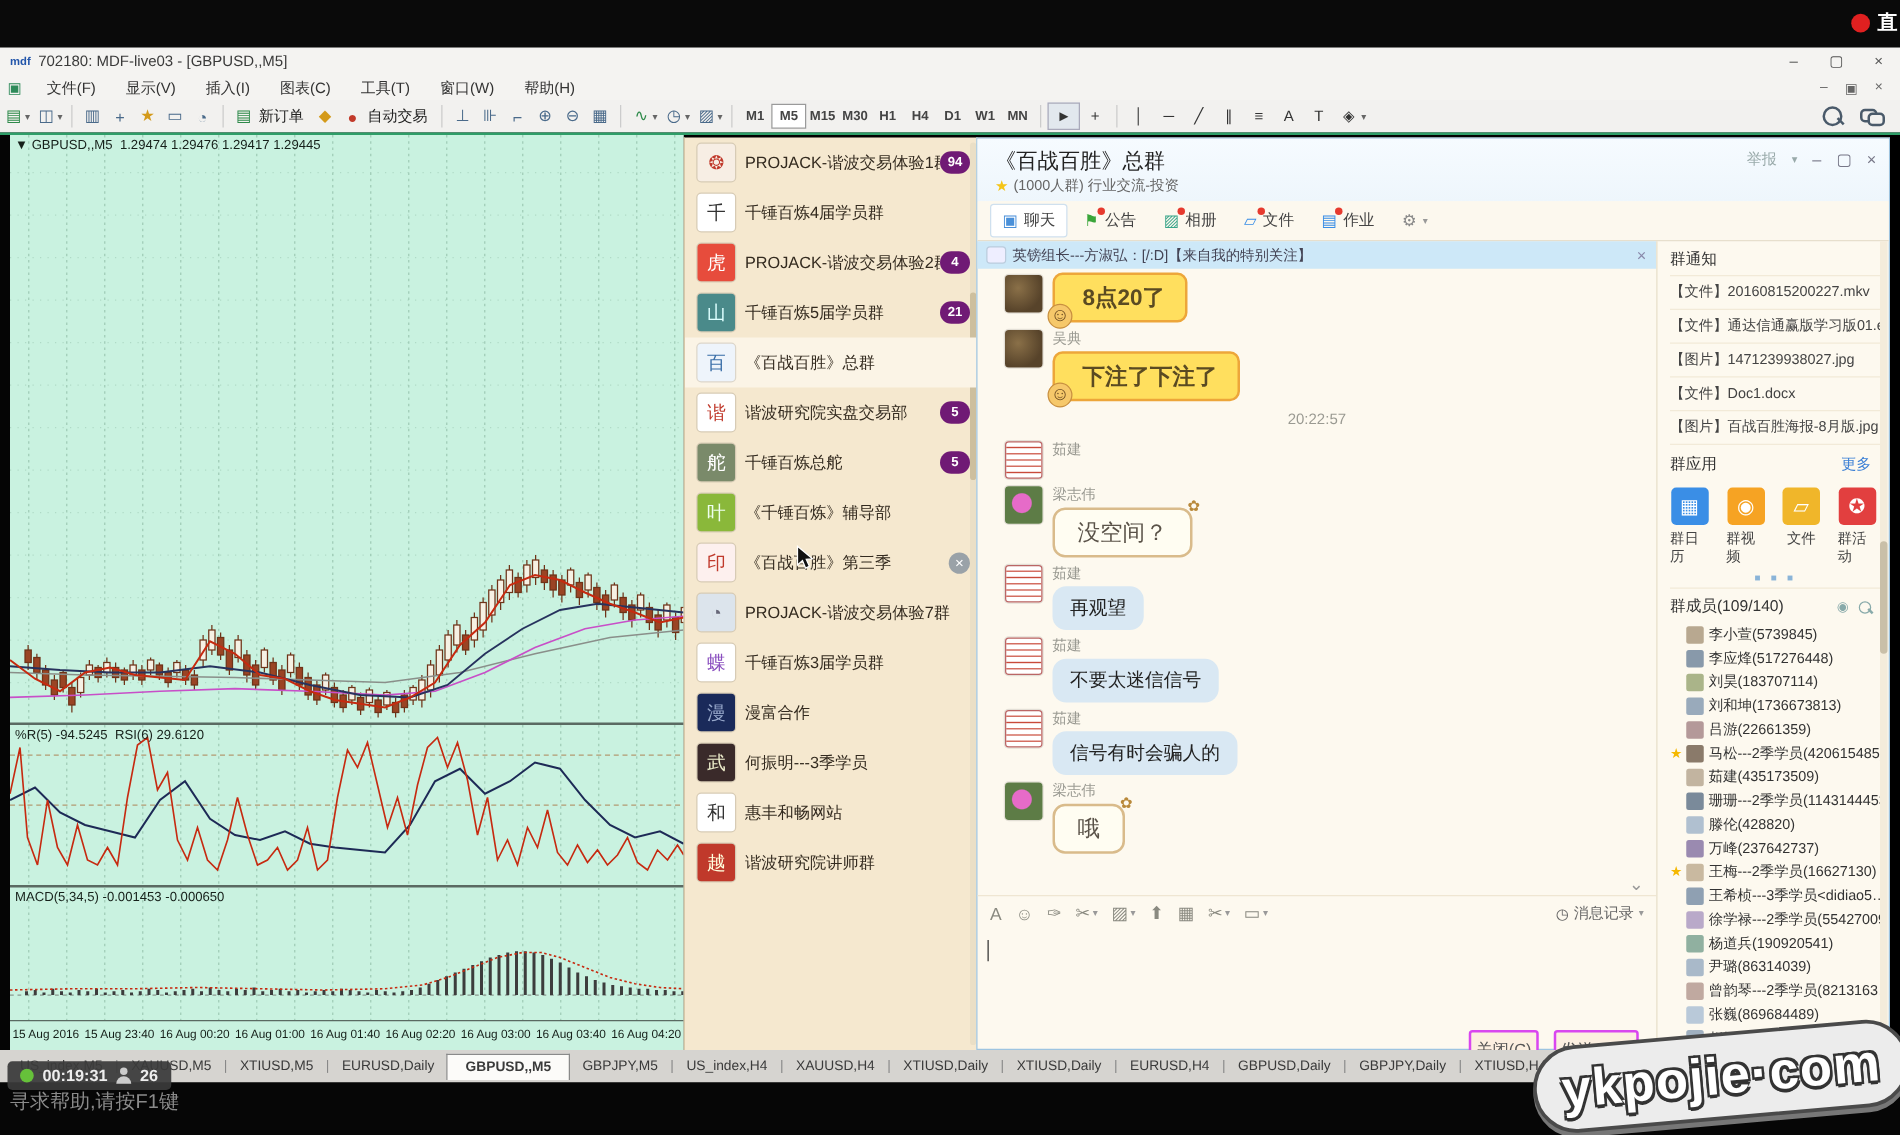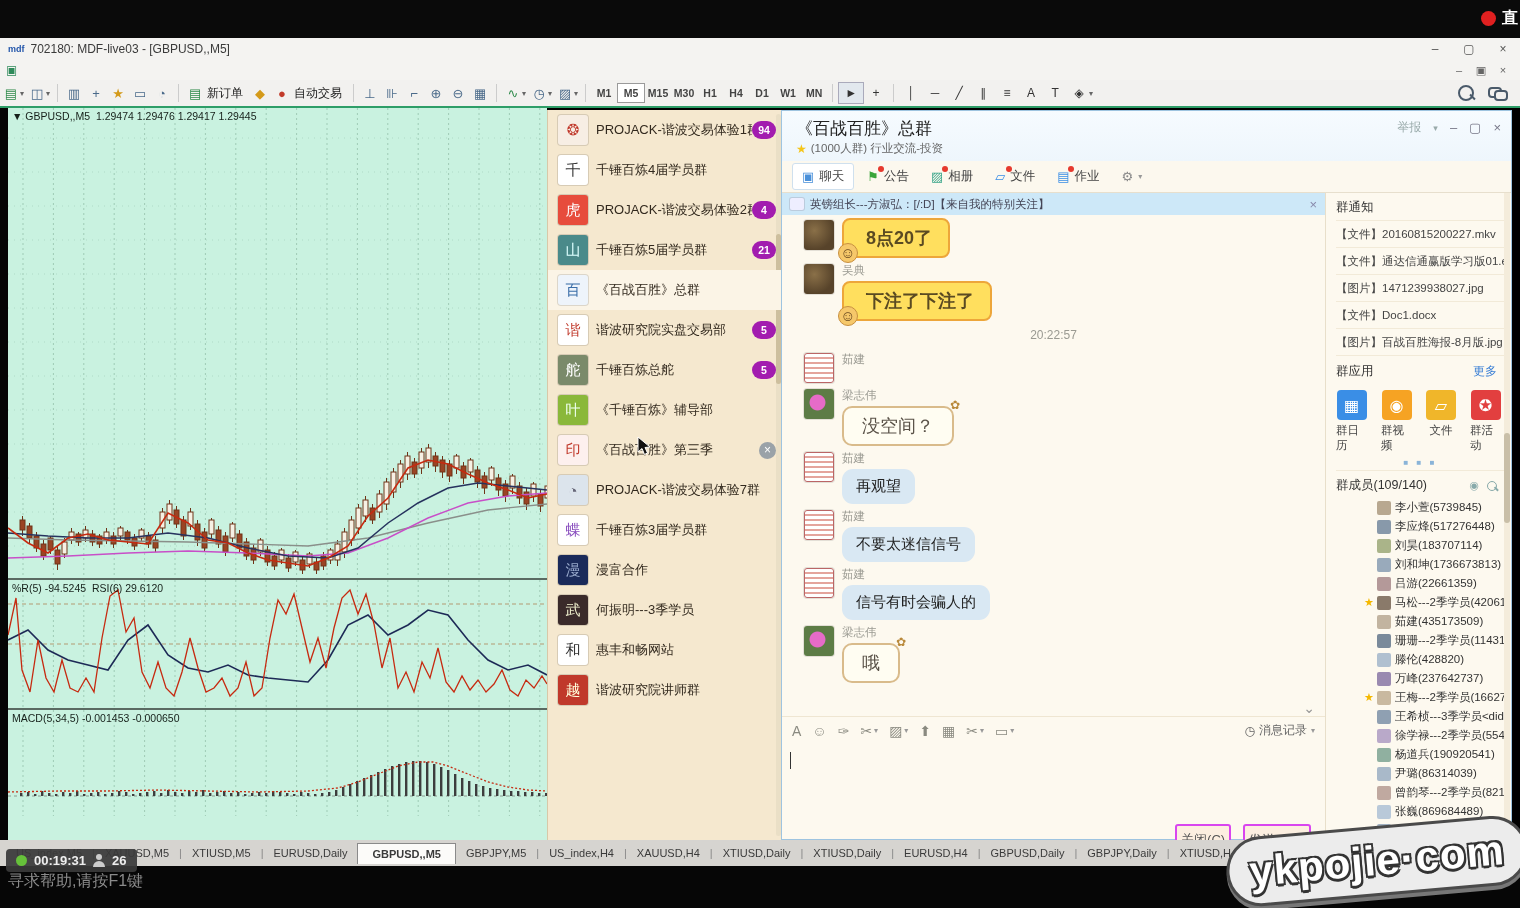--- a/index.html
+++ b/index.html
@@ -44,21 +44,21 @@
   .pane svg{position:absolute;left:0;top:0;}
   .pane-sep{width:539px;height:2px;background:#5a6a62;}
   .sym-label,.ind-label{position:absolute;left:4px;top:2px;font-size:10.5px;color:#16201a;z-index:2;white-space:pre;}
   .time-axis{position:relative;width:539px;height:22px;display:flex;justify-content:space-between;align-items:center;font-size:9.5px;color:#16201a;padding:0 2px;box-sizing:border-box;border-top:1px solid #5a6a62;}
   
   .group-list{position:absolute;left:547px;top:110px;width:234px;height:730px;background:#f5e8cf;border-left:1px solid #d8c8a8;}
   .grp{height:40px;display:flex;align-items:center;padding:0 6px 0 10px;position:relative;}
   .grp.sel{background:#fbf4e6;}
   .grp .av{width:30px;height:30px;border-radius:3px;display:flex;align-items:center;justify-content:center;font-size:15px;flex:none;box-shadow:0 0 0 1px rgba(0,0,0,.12);}
   .grp .nm{font-size:13px;color:#332a1f;margin-left:8px;white-space:nowrap;overflow:hidden;}
-  .grp .badge{margin-left:auto;min-width:18px;height:18px;border-radius:9px;background:#a21caf;color:#fff;font-size:10.5px;font-weight:bold;display:flex;align-items:center;justify-content:center;padding:0 3px;flex:none;}
+  .grp .badge{margin-left:auto;min-width:18px;height:18px;border-radius:9px;background:#701a75;color:#fff;font-size:10.5px;font-weight:bold;display:flex;align-items:center;justify-content:center;padding:0 3px;flex:none;}
   .grp .xclose{margin-left:auto;width:17px;height:17px;border-radius:50%;background:#9aa2a8;color:#fff;font-size:12px;line-height:17px;text-align:center;flex:none;}
   .glist-scroll{position:absolute;right:1px;top:4px;width:5px;height:722px;background:#eadfc6;border-radius:3px;}
   .glist-scroll .th{position:absolute;left:0;top:120px;width:5px;height:150px;background:#cdbf9e;border-radius:3px;}
   
   .qq-window{position:absolute;left:781px;top:110px;width:731px;height:730px;background:#fdf9ef;border:1px solid #9ec4e0;box-sizing:border-box;}
   .qq-header{position:absolute;left:0;top:0;width:100%;height:50px;background:linear-gradient(#f6fbff,#eef6fc);}
   .qq-title{position:absolute;left:14px;top:6px;font-size:17px;color:#222;}
   .qq-sub{position:absolute;left:14px;top:30px;font-size:11.5px;color:#666;display:flex;gap:4px;align-items:center;}
   .qq-sub .star{color:#f5c518;font-size:12px;}
   .qq-header-right{position:absolute;right:10px;top:8px;display:flex;align-items:center;gap:12px;color:#9aa;font-size:12px;}
@@ -104,21 +104,21 @@
   .sb-apps-head{display:flex;align-items:center;font-size:12.5px;color:#333;padding:7px 8px 4px 0;border-top:1px solid #f2ead8;}
   .sb-apps-head a{margin-left:auto;color:#3a7fd5;font-size:12px;text-decoration:none;}
   .apps{display:flex;gap:14px;padding:6px 4px 2px 0;}
   .app{display:flex;flex-direction:column;align-items:center;gap:3px;font-size:11.5px;color:#444;}
   .app .tile{width:30px;height:30px;border-radius:4px;display:flex;align-items:center;justify-content:center;color:#fff;font-size:16px;}
   .dots{text-align:center;color:#8ab4d8;font-size:8px;letter-spacing:3px;padding:3px 0;}
   .sb-members-head{display:flex;align-items:center;font-size:12.5px;color:#333;padding:6px 8px 4px 0;border-top:1px solid #f2ead8;}
   .sb-members-head .hic{margin-left:auto;display:flex;gap:8px;color:#8aa;font-size:11px;align-items:center;}
   .smag{position:relative;width:8px;height:8px;border:1.5px solid #8aa;border-radius:50%;display:inline-block;}
   .smag::after{content:"";position:absolute;left:6px;top:6px;width:5px;height:1.5px;background:#8aa;transform:rotate(45deg);}
-  .member{display:flex;align-items:center;height:19px;font-size:11.5px;color:#333;white-space:nowrap;overflow:hidden;margin-left:28px;}
+  .member{display:flex;align-items:center;height:19px;font-size:11.5px;color:#333;white-space:nowrap;overflow:hidden;}
   .member .star{width:13px;color:#f5b800;font-size:11px;flex:none;}
   .member .mv{width:14px;height:14px;border-radius:2px;flex:none;margin-right:4px;}
   .qq-scrollbar{position:absolute;right:1px;top:82px;width:6px;height:646px;background:#f4ecdb;}
   .qq-scrollbar .thumb{position:absolute;left:0;top:240px;width:6px;height:90px;background:#c9bfa8;border-radius:3px;}
   
   .bottom-tabs{position:absolute;left:0;top:840px;width:1520px;height:26px;background:#d6d4d0;display:flex;align-items:center;font-size:11px;color:#3a3a3a;padding-left:6px;box-sizing:border-box;}
   .btab{padding:4px 10px;white-space:nowrap;}
   .btab.active{background:#fcfbf9;border:1px solid #8a8a8a;border-bottom:none;font-weight:bold;padding:4px 14px;}
   .btab-sep{color:#888;}
   .statusbar{position:absolute;left:0;top:866px;width:1520px;height:60px;background:#060606;color:#8a8a8a;font-size:16px;}
@@ -150,20 +150,21 @@
     <span class="title">702180: MDF-live03 - [GBPUSD,,M5]</span>
     <span class="winctl">
       <span>–</span>
       <span>▢</span>
       <span>×</span>
     </span>
   </div>
 
   <div class="menubar">
     <span class="menu-ic">▣</span>
+    <span id="menus"><span class="menu-item">文件(F)</span><span class="menu-item">显示(V)</span><span class="menu-item">插入(I)</span><span class="menu-item">图表(C)</span><span class="menu-item">工具(T)</span><span class="menu-item">窗口(W)</span><span class="menu-item">帮助(H)</span></span>
     <span class="mdictl">
       <span>–</span>
       <span>▣</span>
       <span>×</span>
     </span>
   </div>
 
   <div class="toolbar" id="toolbar">
       <span class="tb-i g">▤</span>
       <span class="tb-dd">▾</span>
@@ -542,20 +543,31 @@
           <rect x="502" y="81" width="2.4" height="5" fill="#3d3d3d"></rect>
           <rect x="509" y="81" width="2.4" height="5" fill="#3d3d3d"></rect>
           <rect x="516" y="82" width="2.4" height="4" fill="#3d3d3d"></rect>
           <rect x="523" y="82" width="2.4" height="4" fill="#3d3d3d"></rect>
           <rect x="530" y="83" width="2.4" height="3" fill="#3d3d3d"></rect>
           <rect x="537" y="83" width="2.4" height="3" fill="#3d3d3d"></rect>
           <polyline points="0,82 50,81 100,81 150,80 200,81 250,82 300,81 330,78 350,72 370,64 390,56 410,52 425,52 440,56 460,64 480,72 500,77 520,80 539,81" fill="none" stroke="#c62a10" stroke-width="1.3" stroke-dasharray="2,2"></polyline>
         </svg>
       <div class="ind-label">MACD(5,34,5) -0.001453 -0.000650</div>
     </div>
+    <div class="time-axis" id="time-axis">
+        <span>15 Aug 2016</span>
+        <span>15 Aug 23:40</span>
+        <span>16 Aug 00:20</span>
+        <span>16 Aug 01:00</span>
+        <span>16 Aug 01:40</span>
+        <span>16 Aug 02:20</span>
+        <span>16 Aug 03:00</span>
+        <span>16 Aug 03:40</span>
+        <span>16 Aug 04:20</span>
+      </div>
   </div>
 
   <div class="group-list" id="group-list">
     <div class="glist-scroll">
         <div class="th"></div>
       </div>
   <div class="grp">
         <span class="av" style="background: rgb(247, 238, 228); color: rgb(192, 57, 43);">❂</span>
         <span class="nm">PROJACK-谐波交易体验1群</span>
         <span class="badge">94</span>

